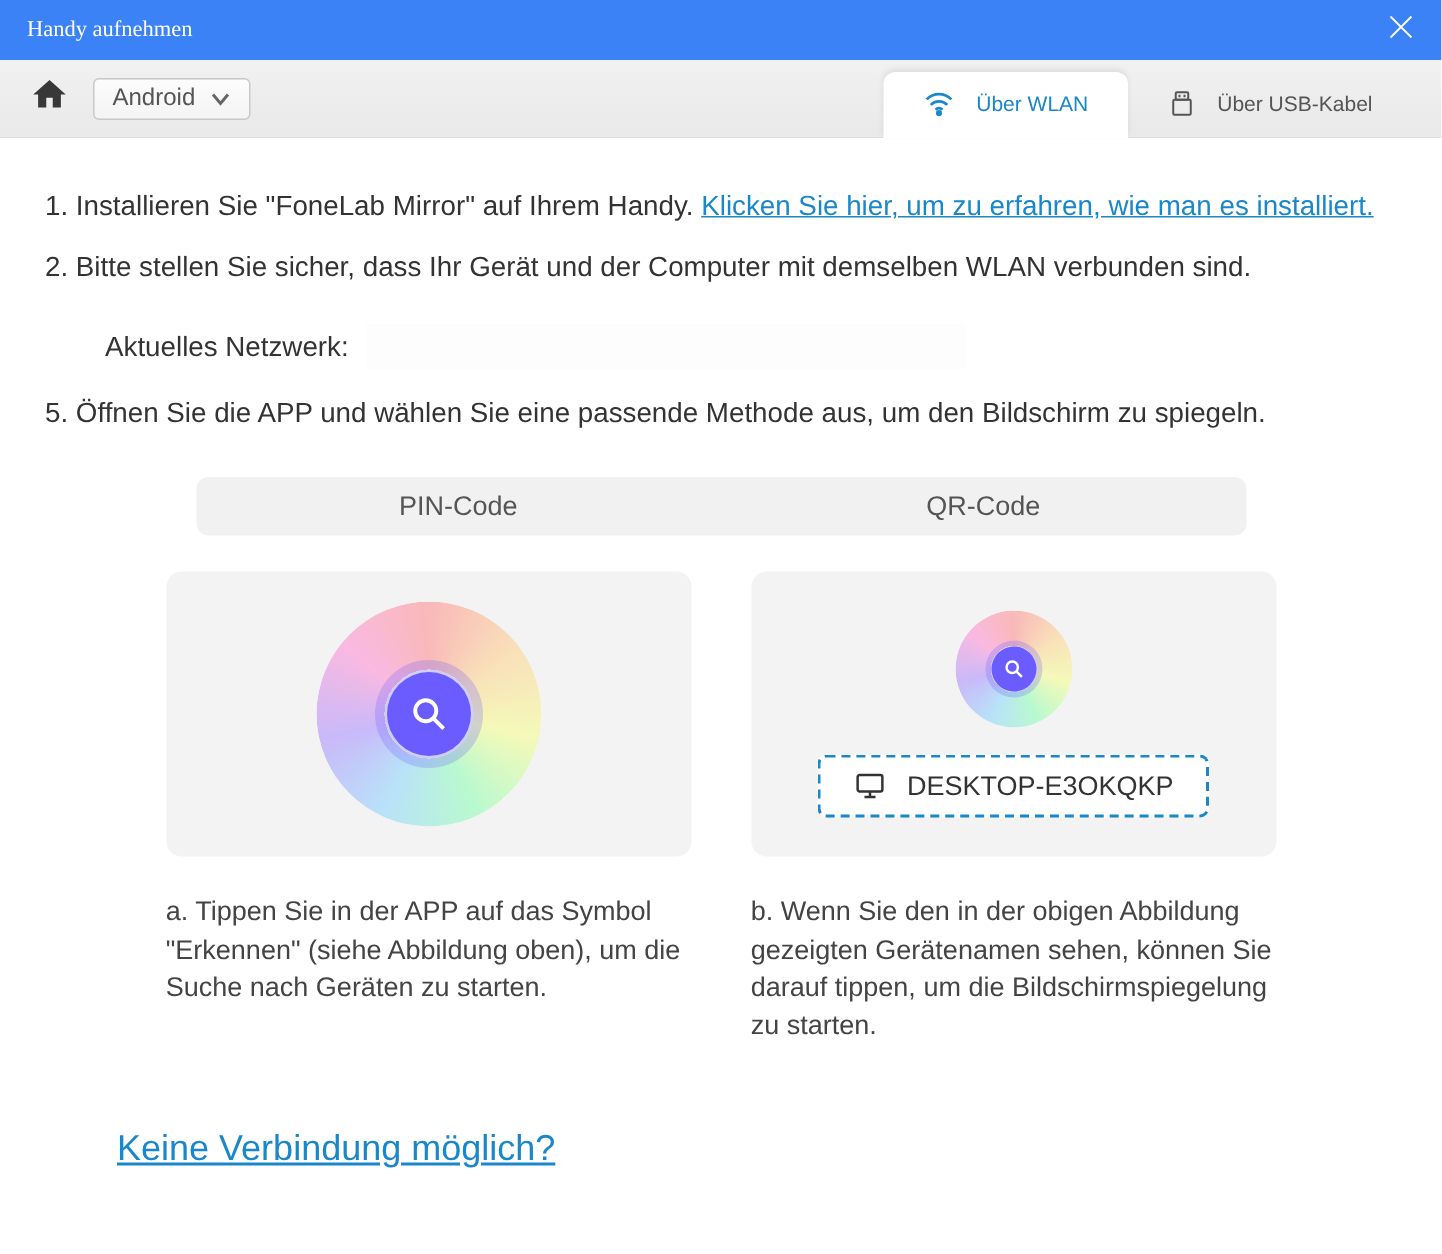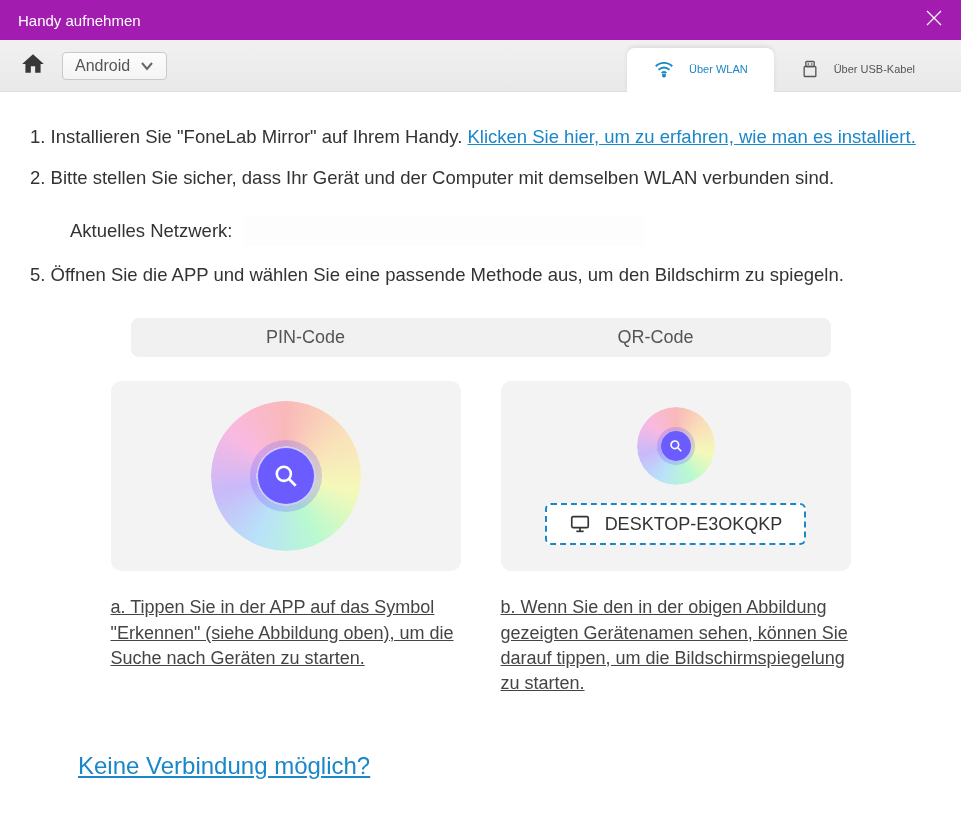--- a/index.html
+++ b/index.html
@@ -5,27 +5,28 @@
   * { box-sizing: border-box; margin: 0; padding: 0; }
   body {
     font-family: "Segoe UI", Tahoma, sans-serif;
     background: #ffffff;
     width: 961px;
     height: 836px;
     overflow: hidden;
     color: #333;
   }
   .titlebar {
-    background: #a21caf;
+    background: #3b82f6;
     height: 40px;
     display: flex;
     align-items: center;
     justify-content: space-between;
     padding: 0 18px;
     color: #fff;
+    font-family: Liberation Serif, serif;
   }
   .titlebar .title { font-size: 15px; }
   .titlebar .close { cursor: pointer; }
   .toolbar {
     background: linear-gradient(#f1f1f1,#e9e9e9);
     border-bottom: 1px solid #ddd;
     height: 52px;
     display: flex;
     align-items: center;
     padding: 0 20px;
@@ -51,21 +52,21 @@
     right: 20px;
     bottom: -1px;
     display: flex;
     gap: 0;
   }
   .conn-tab {
     display: flex;
     align-items: center;
     gap: 14px;
     padding: 10px 26px 12px;
-    font-size: 11px;
+    font-size: 14px;
     color: #555;
     cursor: pointer;
     border-top-left-radius: 8px;
     border-top-right-radius: 8px;
   }
   .conn-tab.active {
     background: #fff;
     color: #1a87c8;
     box-shadow: 0 -2px 4px rgba(0,0,0,0.08);
   }
@@ -136,21 +137,20 @@
     align-items: center;
     justify-content: center;
     gap: 18px;
     position: relative;
   }
   .panel-desc {
     margin-top: 24px;
     font-size: 18px;
     color: #444;
     line-height: 1.4;
-    text-decoration: underline;
   }
   
   .rainbow {
     width: 150px; height:150px;
     border-radius: 50%;
     background: conic-gradient(from 0deg,#ff8a8a,#ffd08a,#f6ff8a,#8affb4,#8ad4ff,#a88aff,#ff8ad4,#ff8a8a);
     -webkit-mask: radial-gradient(circle, transparent 28%, #000 28%);
             mask: radial-gradient(circle, transparent 28%, #000 28%);
     opacity: 0.55;
     position: relative;

